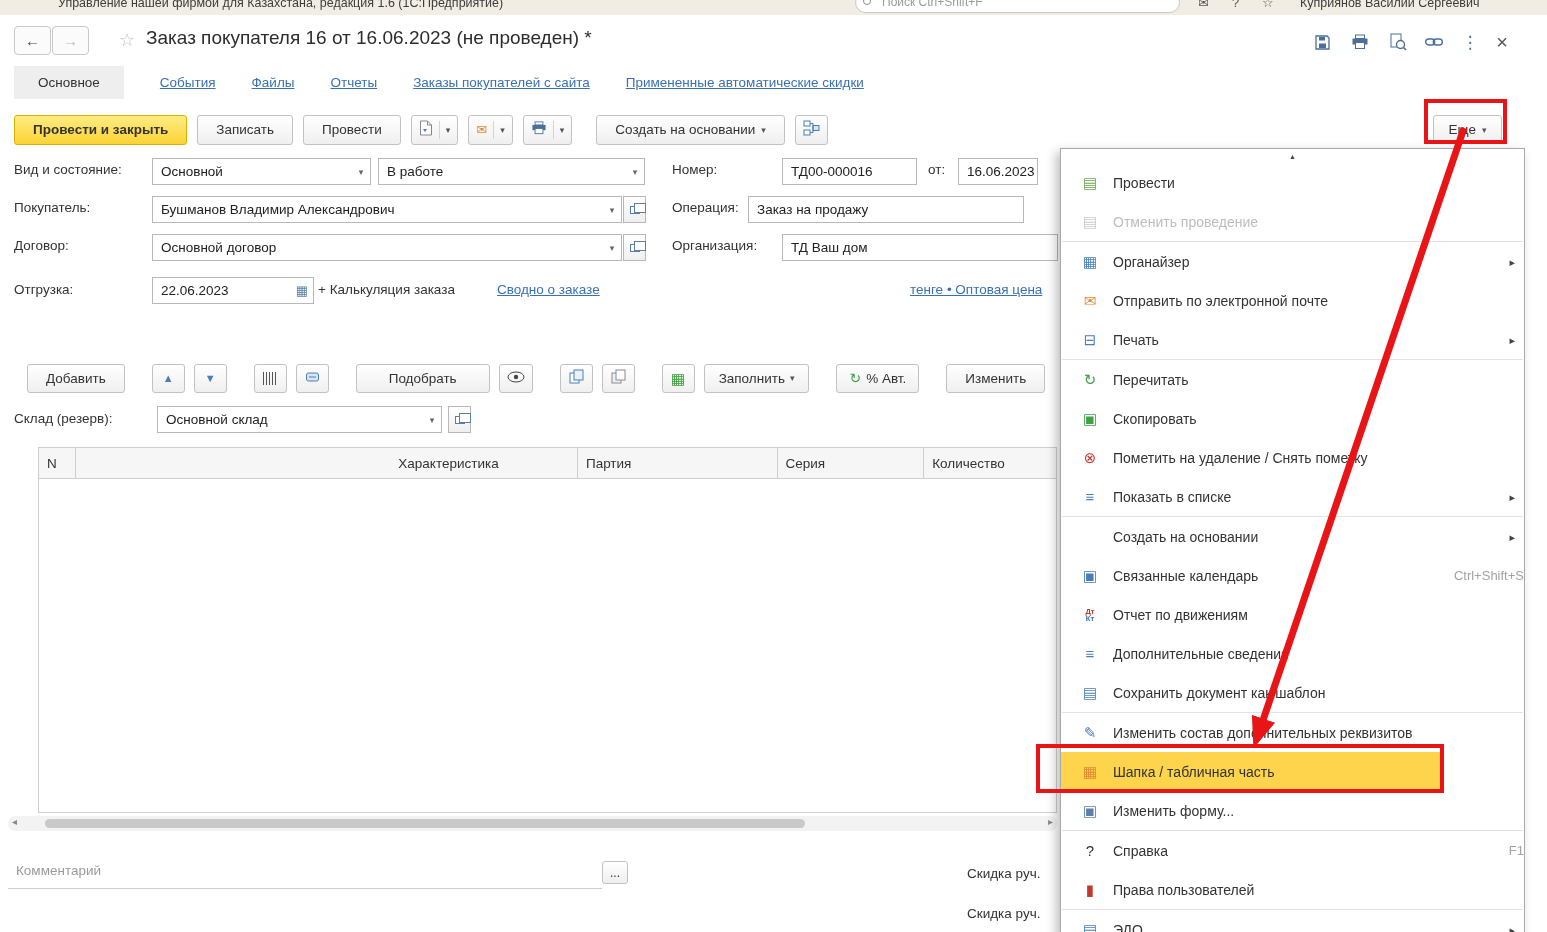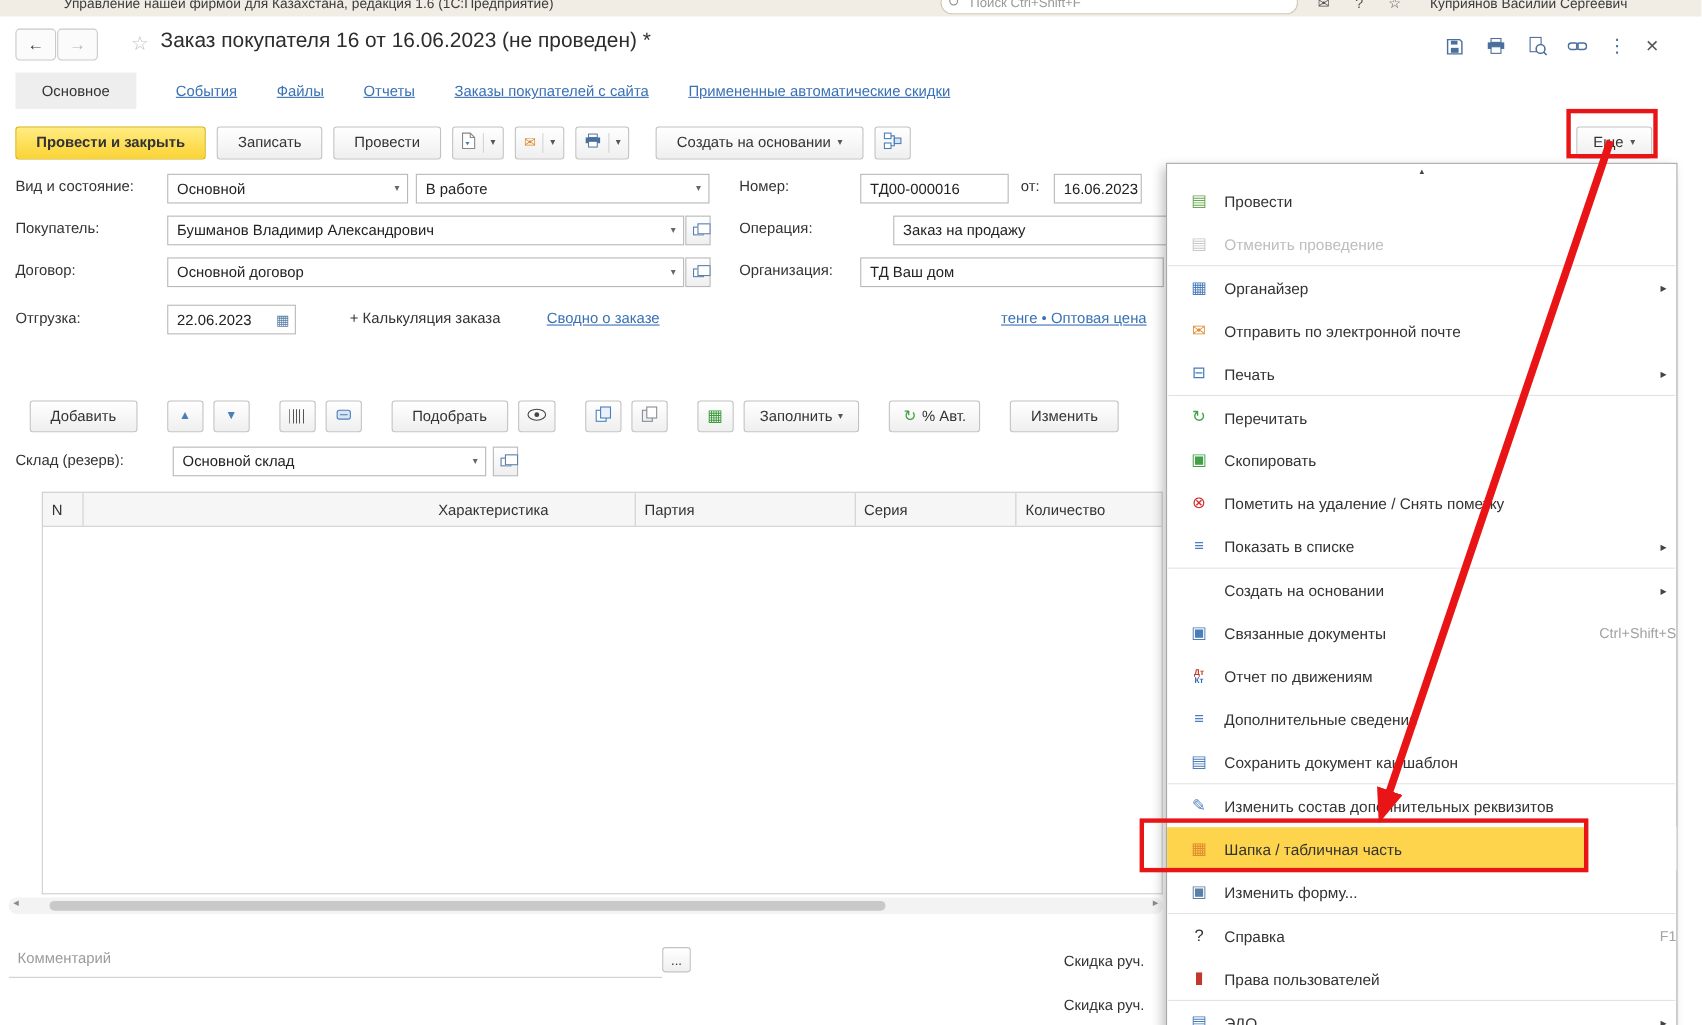--- a/index.html
+++ b/index.html
@@ -238,39 +238,39 @@
 
   <div class="flabel" style="left:14px;top:200px">Покупатель:</div>
   <div class="field" style="left:152px;top:196px;width:470px">
     <span class="fval">Бушманов Владимир Александрович</span>
     <span class="ddi">▾</span>
   </div>
   <div class="openbtn" style="left:623px;top:196px">
       <span class="open-ico"></span>
     </div>
   <div class="flabel" style="left:672px;top:200px">Операция:</div>
-  <div class="field" style="left:812px;top:196px;width:276px">
+  <div class="field" style="left:748px;top:196px;width:276px">
     <span class="fval">Заказ на продажу</span>
   </div>
 
   <div class="flabel" style="left:14px;top:238px">Договор:</div>
   <div class="field" style="left:152px;top:234px;width:470px">
     <span class="fval">Основной договор</span>
     <span class="ddi">▾</span>
   </div>
   <div class="openbtn" style="left:623px;top:234px">
       <span class="open-ico"></span>
     </div>
   <div class="flabel" style="left:672px;top:238px">Организация:</div>
   <div class="field" style="left:782px;top:234px;width:276px">
     <span class="fval">ТД Ваш дом</span>
   </div>
 
   <div class="flabel" style="left:14px;top:282px">Отгрузка:</div>
-  <div class="field" style="left:152px;top:277px;width:117px">
+  <div class="field" style="left:152px;top:277px;width:162px">
     <span class="fval">22.06.2023</span>
     <span class="cal">▦</span>
   </div>
   <div class="ftext" style="left:318px;top:282px">+ Калькуляция заказа</div>
   <div class="flink" style="left:497px;top:282px">Сводно о заказе</div>
   <div class="flink" style="left:910px;top:282px">тенге • Оптовая цена</div>
 
 
   <div id="items-toolbar">
     <div class="ibtn" style="padding:0 18px">
@@ -287,21 +287,21 @@
     <div class="ibtn">
         <span class="barcode"></span>
       </div>
     <div class="ibtn">
         <span><svg width="15" height="14" viewBox="0 0 15 14">
             <rect x="1.5" y="3" width="12" height="8" rx="2" fill="#d9e4f2" stroke="#4a7ebb"></rect>
             <line x1="4" y1="7" x2="11" y2="7" stroke="#4a7ebb"></line>
           </svg></span>
       </div>
     <div class="sp"></div>
-    <div class="ibtn" style="padding:0 18px">
+    <div class="ibtn" style="padding:0 32px">
         <span>Подобрать</span>
       </div>
     <div class="ibtn">
         <span><svg width="18" height="12" viewBox="0 0 18 12">
             <ellipse cx="9" cy="6" rx="8" ry="5" fill="none" stroke="#444"></ellipse>
             <circle cx="9" cy="6" r="2.2" fill="#444"></circle>
           </svg></span>
       </div>
     <div class="sp"></div>
     <div class="ibtn">
@@ -410,21 +410,21 @@
           <span class="mi-sub">▸</span>
         </div>
         <div class="menu-sep"></div>
         <div class="menu-item">
           <span class="mi-icon"></span>
           <span class="mi-label">Создать на основании</span>
           <span class="mi-sub">▸</span>
         </div>
         <div class="menu-item">
           <span class="mi-icon" style="color: rgb(74, 126, 187);">▣</span>
-          <span class="mi-label">Связанные документы</span>
+          <span class="mi-label">Связанные календарь</span>
           <span class="mi-shortcut">Ctrl+Shift+S</span>
         </div>
         <div class="menu-item">
           <span class="mi-icon mi-icon-small">
             <div style="color: rgb(192, 57, 43);">Дт</div>
             <div style="color: rgb(46, 107, 184);">Кт</div>
           </span>
           <span class="mi-label">Отчет по движениям</span>
         </div>
         <div class="menu-item">

